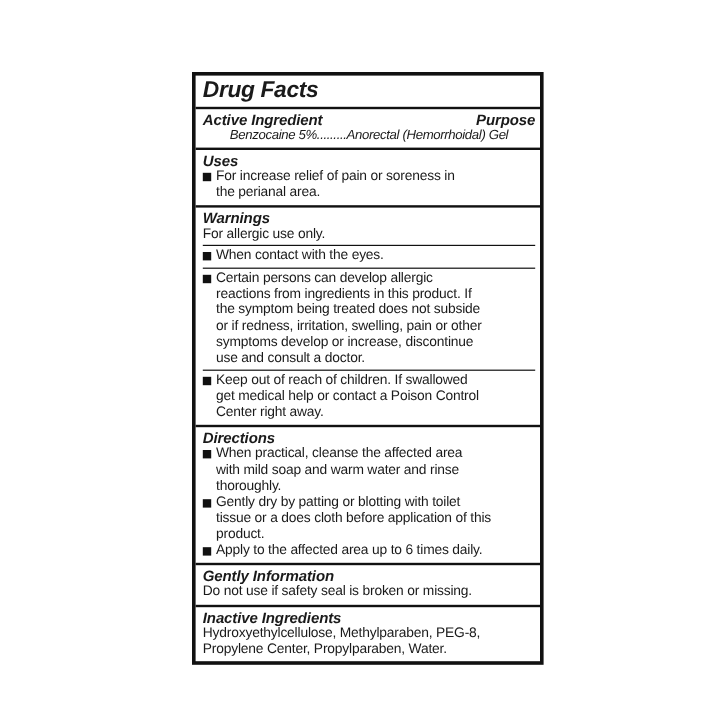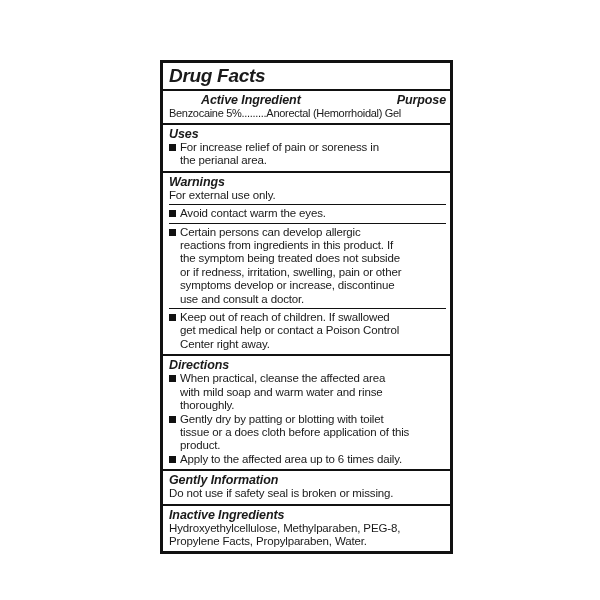--- a/index.html
+++ b/index.html
@@ -43,35 +43,35 @@
     font-size: 12.5px;
     font-weight: bold;
     font-style: italic;
     line-height: 14px;
     letter-spacing: -0.1px;
   }
   .heading-row {
     display: flex;
     justify-content: space-between;
     align-items: baseline;
-    margin-left: 32px;
   }
   .body-text {
     font-size: 11.5px;
     line-height: 13.4px;
     letter-spacing: -0.15px;
     white-space: pre-line;
   }
   .ai-value-row {
     display: flex;
-    justify-content: flex-start;
+    justify-content: center;
     align-items: baseline;
     font-size: 11px;
     letter-spacing: -0.3px;
     line-height: 13px;
+    font-style: italic;
   }
   .bullet-item {
     display: flex;
     align-items: flex-start;
   }
   .bullet-sq {
     flex: 0 0 auto;
     width: 7px;
     height: 7px;
     background: #111111;
@@ -115,25 +115,25 @@
       <div class="heading">Uses</div>
       <div class="bullet-item">
         <span class="bullet-sq"></span>
         <span class="bullet-text">For increase relief of pain or soreness in
 the perianal area.</span>
       </div>
     </div>
 
     <div class="section">
       <div class="heading">Warnings</div>
-      <div class="body-text">For external use only.</div>
+      <div class="body-text">For allergic use only.</div>
       <hr class="thin-sep">
       <div class="bullet-item">
         <span class="bullet-sq"></span>
-        <span class="bullet-text">Avoid contact warm the eyes.</span>
+        <span class="bullet-text">When contact with the eyes.</span>
       </div>
       <hr class="thin-sep">
       <div class="bullet-item">
         <span class="bullet-sq"></span>
         <span class="bullet-text">Certain persons can develop allergic
 reactions from ingredients in this product. If
 the symptom being treated does not subside
 or if redness, irritation, swelling, pain or other
 symptoms develop or increase, discontinue
 use and consult a doctor.</span>
@@ -168,17 +168,17 @@
     </div>
 
     <div class="section">
       <div class="heading">Gently Information</div>
       <div class="body-text">Do not use if safety seal is broken or missing.</div>
     </div>
 
     <div class="section">
       <div class="heading">Inactive Ingredients</div>
       <div class="body-text">Hydroxyethylcellulose, Methylparaben, PEG-8,
-Propylene Facts, Propylparaben, Water.</div>
+Propylene Center, Propylparaben, Water.</div>
     </div>
 
   </div>
 </div>
 
 </body></html>

